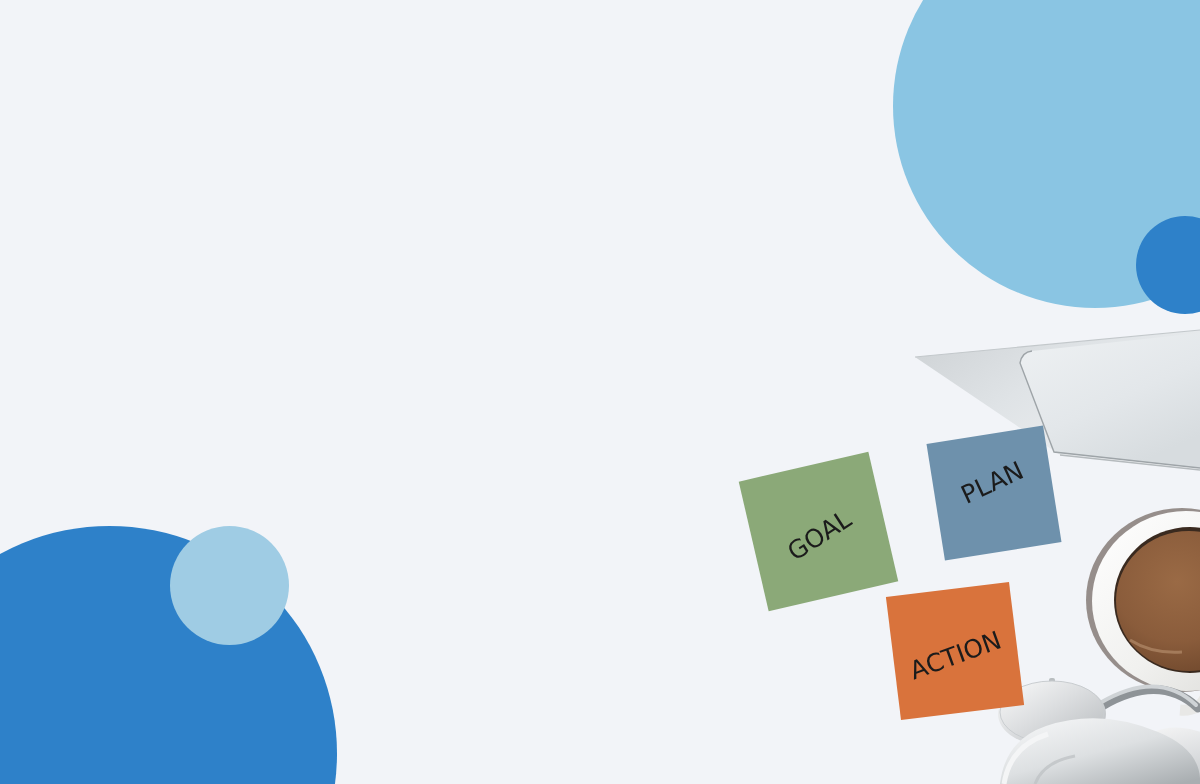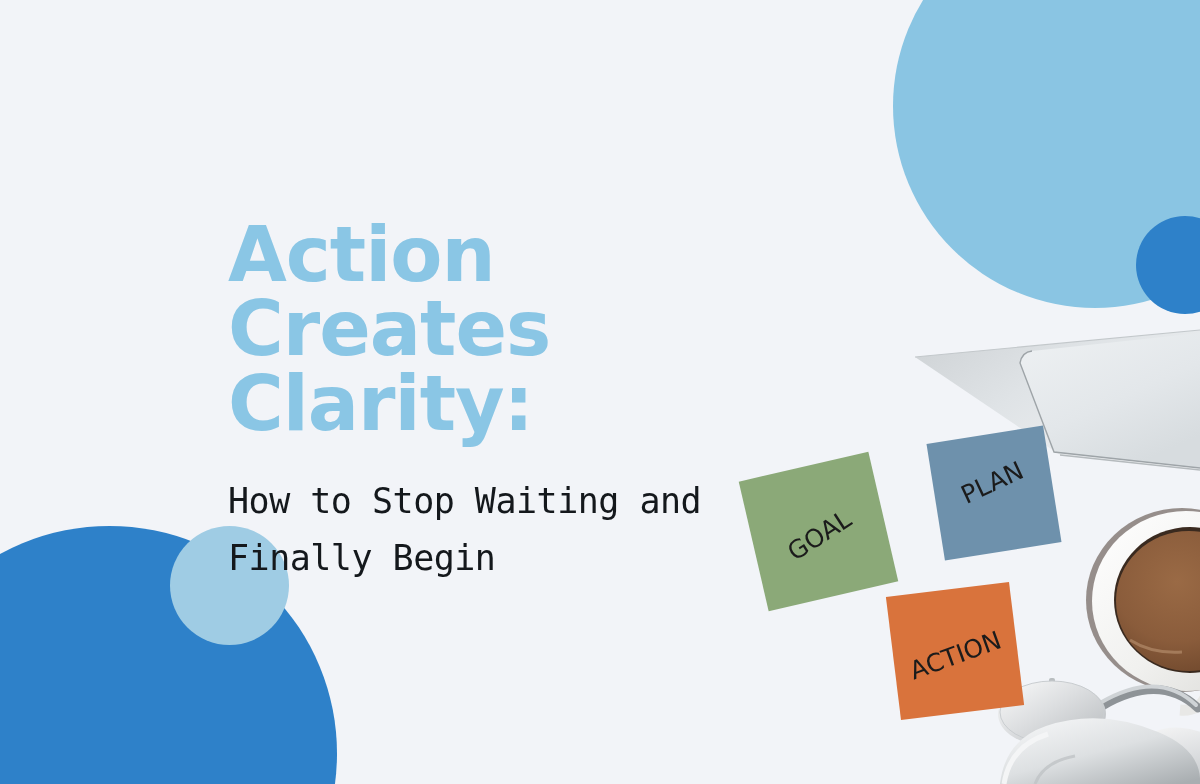--- a/index.html
+++ b/index.html
@@ -219,26 +219,20 @@
         <path d="M 1004 784 q 6 -38 44 -50" fill="none" stroke="#f4f5f6" stroke-width="5"></path>
         <path d="M 1035 784 q 8 -22 40 -28" fill="none" stroke="#bfc3c6" stroke-width="3" opacity="0.8"></path>
       </g>
     </svg>
   </div>
 
   <div class="blob" id="blob-tr-dark"></div>
   <div class="blob" id="blob-bl-dark"></div>
   <div class="blob" id="blob-bl-light"></div>
 
-  <div id="text-block">
-    <h1 id="headline">Action Creates
-Clarity:</h1>
-    <p id="subhead">How to Stop Waiting and
-Finally Begin</p>
-  </div>
 
   <div class="sticky" id="note-goal">
     <span class="sticky-label">GOAL</span>
   </div>
   <div class="sticky" id="note-plan">
     <span class="sticky-label">PLAN</span>
   </div>
   <div class="sticky" id="note-action">
     <span class="sticky-label">ACTION</span>
   </div>

